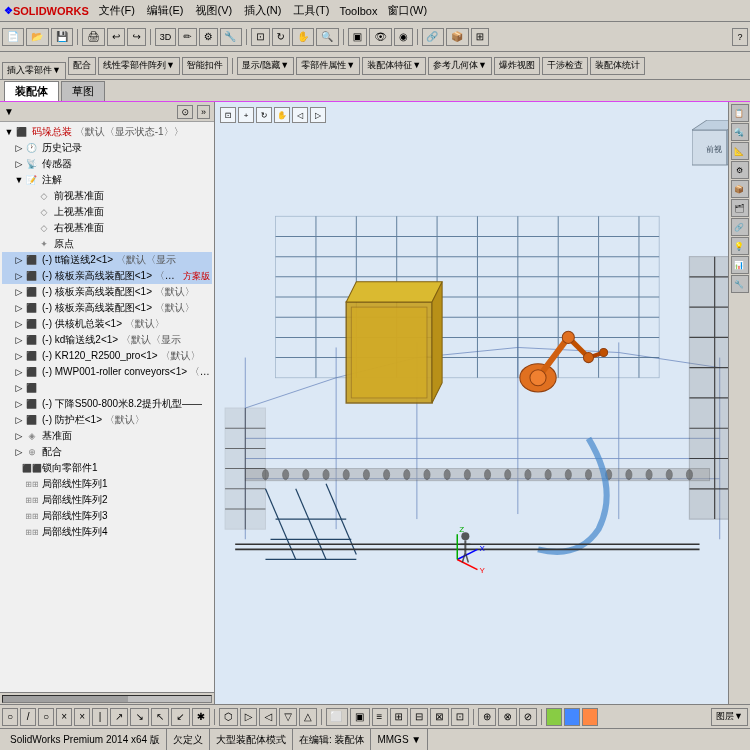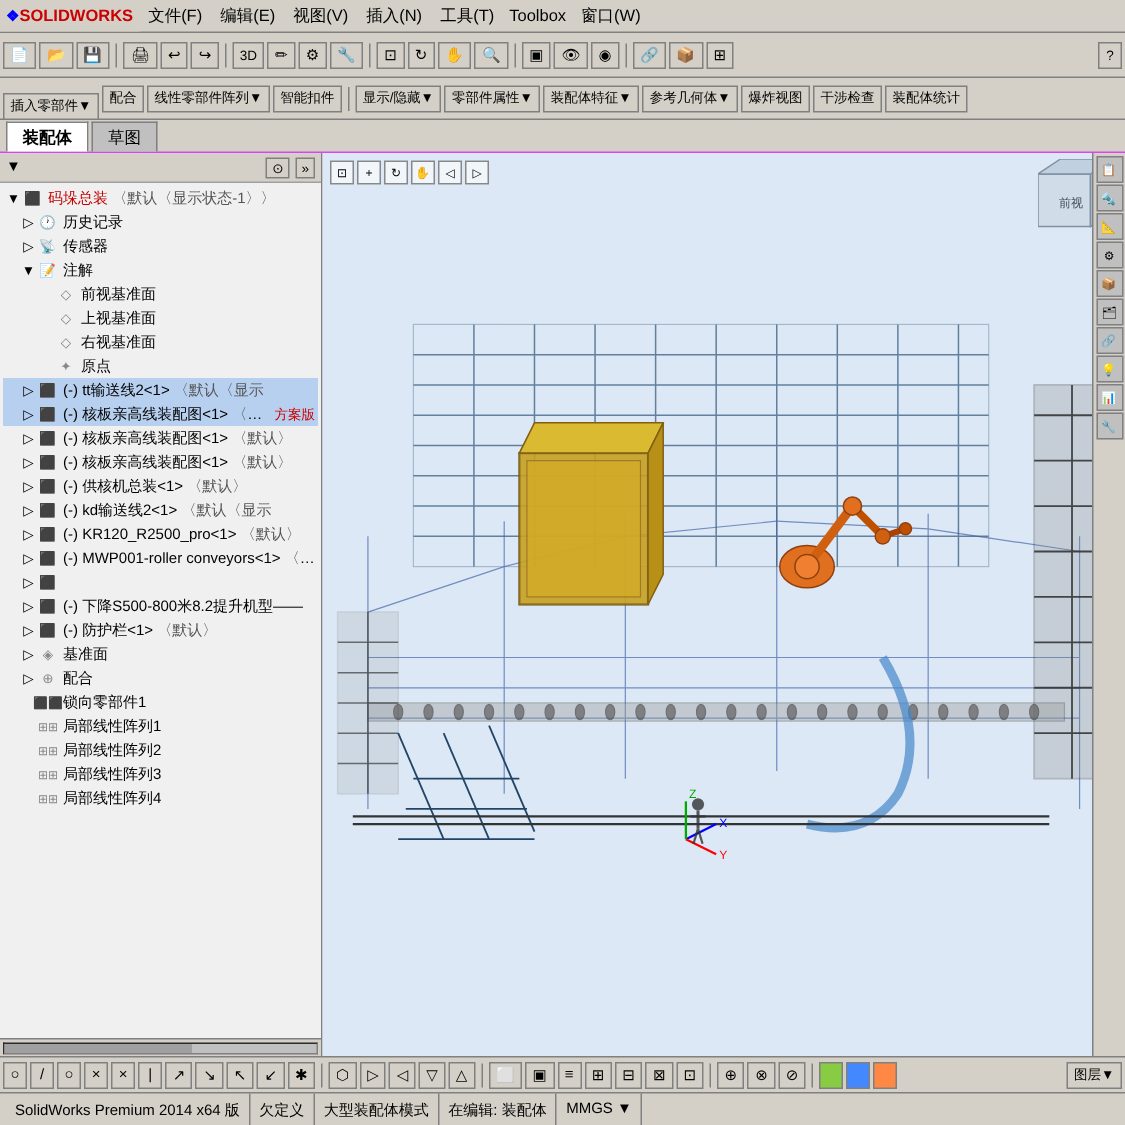--- a/index.html
+++ b/index.html
@@ -104,21 +104,21 @@
     }
     .status-item { padding: 0 6px; border-right: 1px solid #808080; height: 100%; display: flex; align-items: center; }
 
     
     #viewport-nav {
       position: absolute; top: 5px; left: 5px; display: flex; gap: 2px;
     }
     .nav-btn { width: 16px; height: 16px; background: rgba(255,255,255,0.6); border: 1px solid #888; cursor: pointer; display: flex; align-items: center; justify-content: center; font-size: 8px; }
 
     #view-cube {
-      position: absolute; top: 4px; right: 8px; width: 50px; height: 50px;
+      position: absolute; top: 18px; right: 8px; width: 50px; height: 50px;
     }
 
     
     #model-svg { position: absolute; top: 0; left: 0; width: 100%; height: 100%; }
 
     .filter-btn { font-size: 9px; padding: 1px 3px; border: 1px solid #808080; background: #d4d0c8; cursor: pointer; }
   </style>
 </head>
 <body>
 

